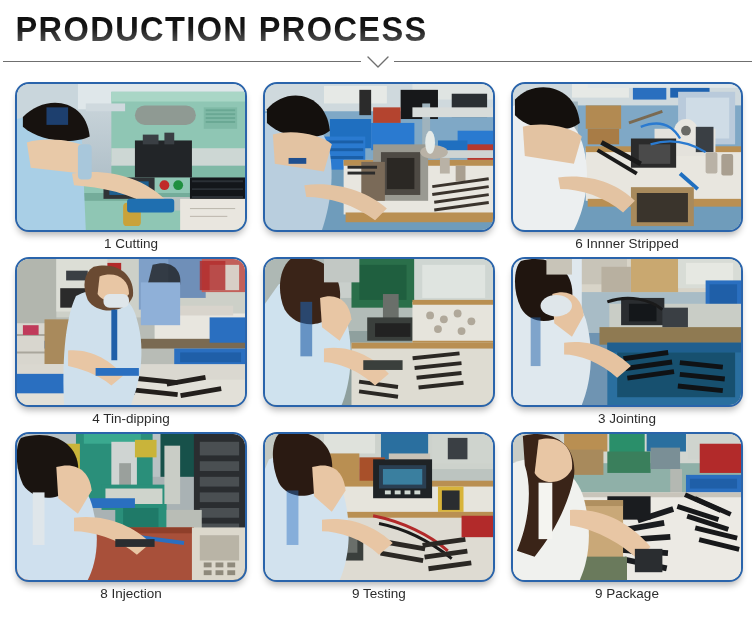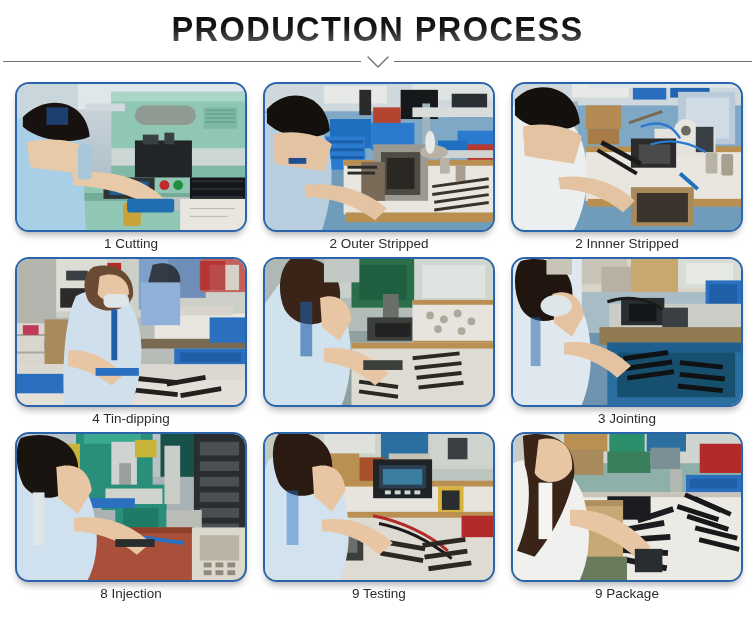--- a/index.html
+++ b/index.html
@@ -20,21 +20,20 @@
     height: 622px;
     position: relative;
     box-sizing: border-box;
     background: #ffffff;
   }
 
   
   .header {
     width: 100%;
     padding-top: 9px;
-    text-align: center;
     position: relative;
   }
   .title {
     font-family: "Liberation Sans", sans-serif;
     font-size: 35px;
     line-height: 40px;
     font-weight: bold;
     letter-spacing: 1.5px;
     color: #1a1a1a;
     background: linear-gradient(180deg, #0d0d0d 0%, #141414 45%, #4a4a4a 78%, #7d7d7d 100%);
@@ -258,21 +257,20 @@
                 <rect x="84" y="90" width="28" height="3"></rect>
             </g>
             <path d="M0 30 C 20 24, 52 30, 64 62 C 72 92, 66 126, 58 150 L 0 150 Z" fill="#b9cede"></path>
             <path d="M2 26 C 22 2, 62 8, 66 48 C 52 60, 18 56, 2 40 Z" fill="#14100d"></path>
             <path d="M8 52 C 28 46, 58 52, 68 62 L 60 90 L 10 82 Z" fill="#e3c3a2"></path>
             <path d="M40 104 C 72 100, 104 110, 124 128 L 112 140 C 92 124, 64 116, 42 116 Z" fill="#e3c3a2"></path>
             <rect x="24" y="76" width="18" height="6" fill="#1f4f8f"></rect>
           </svg>
         </div>
       </div>
-      <div class="caption">2 Outer Stripped</div>
     </div>
 
     <div class="cell">
       <div class="thumb">
         <div class="photo">
           <svg viewBox="0 0 232 150" preserveAspectRatio="none" xmlns="http://www.w3.org/2000/svg">
             <rect width="232" height="150" fill="#86b0cc"></rect>
             <rect x="0" y="0" width="232" height="26" fill="#cfd9dd"></rect>
             <rect x="0" y="22" width="232" height="58" fill="#7fa8c6"></rect>
             <rect x="0" y="76" width="232" height="74" fill="#6f9cbb"></rect>
@@ -304,21 +302,21 @@
             <rect x="120" y="106" width="64" height="40" fill="#a88a5c"></rect>
             <rect x="126" y="112" width="52" height="30" fill="#3a342c"></rect>
             <path d="M0 22 C 26 16, 62 26, 72 66 C 80 100, 72 130, 62 150 L 0 150 Z" fill="#eceff0"></path>
             <path d="M2 16 C 22 -6, 64 0, 68 40 C 54 52, 16 48, 2 32 Z" fill="#14100d"></path>
             <path d="M10 44 C 30 38, 60 44, 70 54 L 62 82 L 12 74 Z" fill="#e3c3a2"></path>
             <path d="M46 96 C 78 92, 106 102, 124 120 L 112 132 C 94 116, 68 108, 48 108 Z" fill="#e3c3a2"></path>
             <rect x="76" y="0" width="156" height="4" fill="#dfe6e8"></rect>
           </svg>
         </div>
       </div>
-      <div class="caption">2 Innner Stripped</div>
+      <div class="caption">6 Innner Stripped</div>
     </div>
 
     <div class="cell">
       <div class="thumb">
         <div class="photo">
           <svg viewBox="0 0 232 150" preserveAspectRatio="none" xmlns="http://www.w3.org/2000/svg">
             <rect width="232" height="150" fill="#b8bcb6"></rect>
             <rect x="0" y="0" width="232" height="60" fill="#cdd0c8"></rect>
             <rect x="0" y="0" width="40" height="90" fill="#b2b6ae"></rect>
             <rect x="40" y="0" width="52" height="54" fill="#dcded6"></rect>

